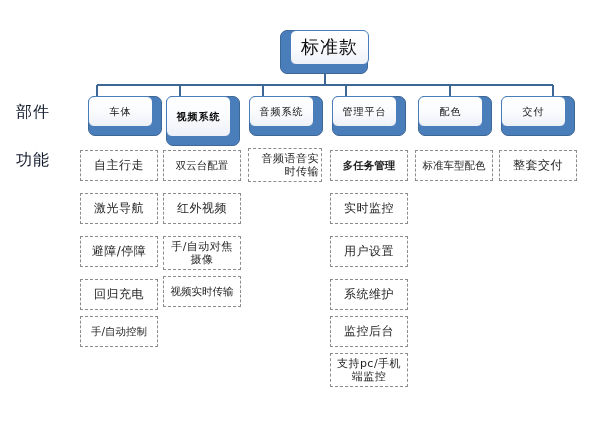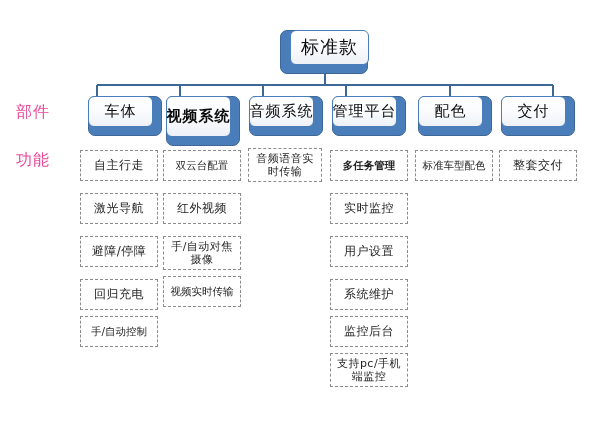--- a/index.html
+++ b/index.html
@@ -22,21 +22,21 @@
     left: 0; top: 0;
     width: 600px;
     height: 428px;
   }
 
   
   .row-label {
     position: absolute;
     font-size: 16px;
     line-height: 1;
-    color: #ec4899;
+    color: #0f172a;
     letter-spacing: 1px;
     white-space: nowrap;
   }
   #label-parts    { left: 16px; top: 104px; }
   #label-function { left: 16px; top: 152px; }
 
   
   #connectors {
     position: absolute;
     left: 0; top: 0;
@@ -68,21 +68,21 @@
     height: calc(100% - 9px);
     background: linear-gradient(to bottom, #ffffff 0%, #fbfcfe 45%, #edf1f7 100%);
     border: 1px solid #4a7ebb;
     border-radius: 6px;
     display: flex;
     align-items: center;
     justify-content: center;
     text-align: center;
   }
   .node .face .txt {
-    font-size: 15px;
+    font-size: 10px;
     line-height: 1.15;
     color: #0d0d0d;
     letter-spacing: 1px;
     white-space: nowrap;
   }
 
   
   #node-root .backing {
     left: -1px;
     top: 0;
@@ -216,21 +216,21 @@
   <div class="fn" style="left:163px; top:193px; width:78px; height:31px;">
     <span class="txt">红外视频</span>
   </div>
   <div class="fn two-line" style="left:163px; top:236px; width:78px; height:34px;">
     <span class="txt">手/自动对焦摄像</span>
   </div>
   <div class="fn small" style="left:163px; top:276px; width:78px; height:31px;">
     <span class="txt">视频实时传输</span>
   </div>
 
-  <div class="fn two-line" style="left:248px; top:148px; width:74px; height:34px;">
+  <div class="fn two-line" style="left:248px; top:148px; width:74px; height:34px;text-align:right;">
     <span class="txt">音频语音实时传输</span>
   </div>
 
   <div class="fn small" style="left:330px; top:150px; width:78px; height:31px;font-weight:bold;">
     <span class="txt">多任务管理</span>
   </div>
   <div class="fn" style="left:330px; top:193px; width:78px; height:31px;">
     <span class="txt">实时监控</span>
   </div>
   <div class="fn" style="left:330px; top:236px; width:78px; height:31px;">

